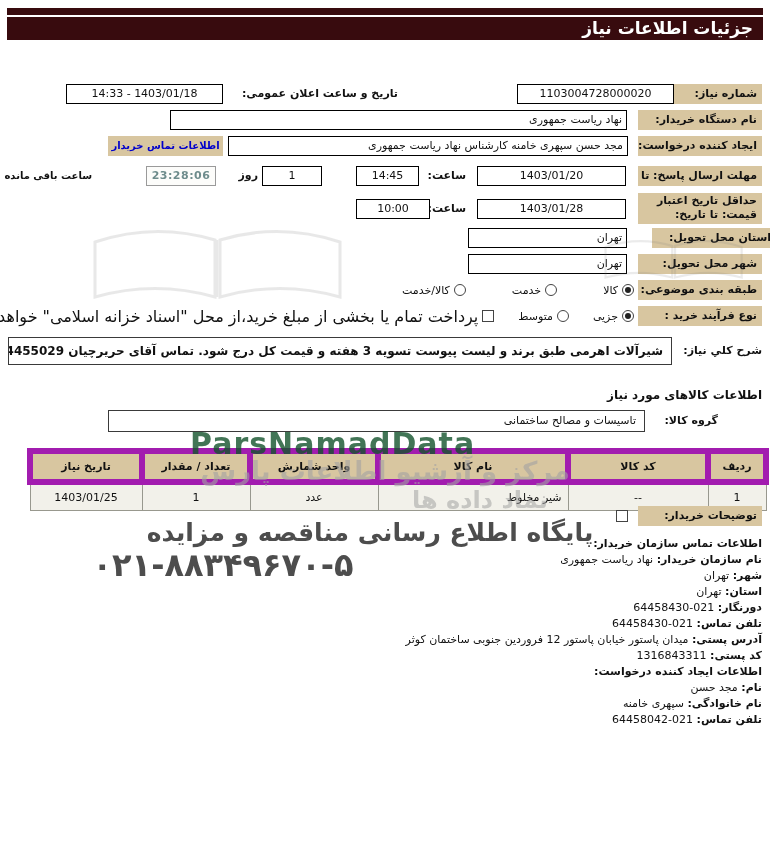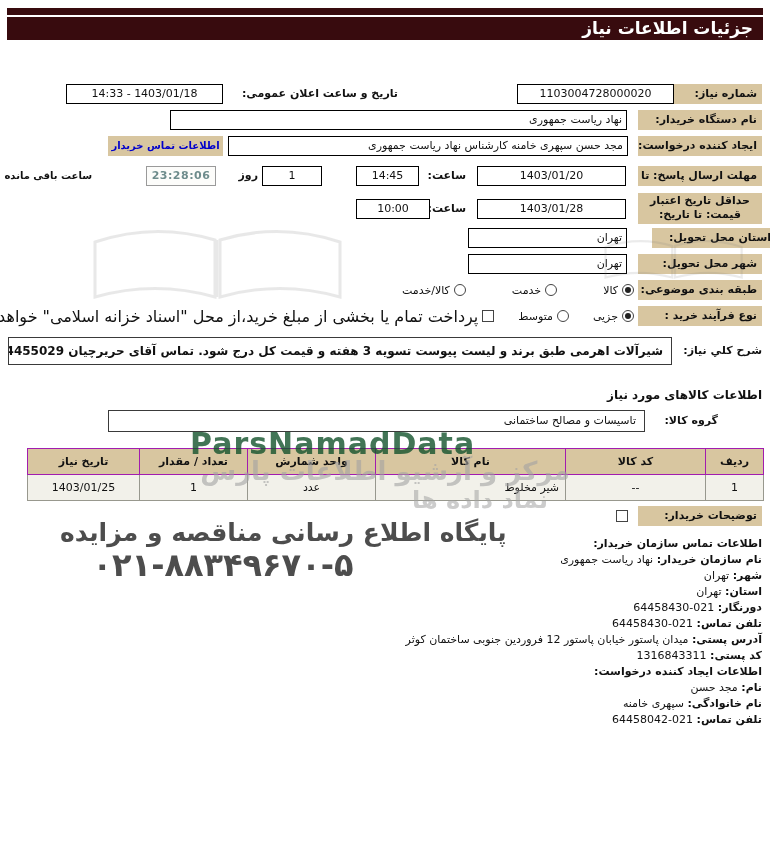--- a/index.html
+++ b/index.html
@@ -3,21 +3,21 @@
 <meta charset="utf-8">
 <style>
   html,body{margin:0;padding:0;background:#fff;}
   .page{position:relative;width:770px;height:845px;background:#fff;direction:rtl;
         font-family:"DejaVu Sans",sans-serif;color:#111;overflow:hidden;}
   .strip{position:absolute;left:7px;top:8px;width:756px;height:7px;background:var(--titlebar_bg,#380b0e);}
   .titlebar{position:absolute;left:7px;top:17px;width:756px;height:23px;background:var(--titlebar_bg,#380b0e);
             color:#fff;font-size:17px;font-weight:bold;line-height:23px;padding:0 10px;box-sizing:border-box;text-align:right;}
   .lbl{position:absolute;width:124px;height:20px;background:var(--label_bg,#d8c6a0);font-size:11px;font-weight:bold;
        line-height:20px;padding:0 5px;box-sizing:border-box;text-align:right;white-space:nowrap;overflow:hidden;}
-  .lbl.tall{height:31px;line-height:14px;white-space:normal;padding-top:1px;text-align:center;}
+  .lbl.tall{height:31px;line-height:14px;white-space:normal;padding-top:1px;}
   .fld{position:absolute;height:20px;background:#fff;border:1px solid #000;box-sizing:border-box;
        font-size:11px;line-height:17px;padding:0 4px;white-space:nowrap;overflow:hidden;text-align:right;}
   .fld.center{text-align:center;}
   .txt{position:absolute;font-size:11px;font-weight:bold;line-height:20px;white-space:nowrap;}
   .timer{position:absolute;height:20px;border:1px solid #9a9a9a;background:#fcfcfa;box-sizing:border-box;
          font-size:11px;font-weight:bold;line-height:18px;text-align:center;color:var(--timer_color,#6e8c8c);letter-spacing:.5px;}
   .opts{position:absolute;height:20px;display:flex;align-items:center;}
   .opt{display:flex;align-items:center;gap:4px;cursor:pointer;}
   .radio{position:relative;width:12px;height:12px;border:1px solid #444;border-radius:50%;background:#fff;box-sizing:border-box;flex:0 0 auto;}
   .radio.selected::after{content:"";position:absolute;left:2px;top:2px;width:6px;height:6px;border-radius:50%;background:#222;}
@@ -26,32 +26,32 @@
   .optlabel{font-size:11px;}
   .note{font-size:16px;white-space:nowrap;margin-left:44px;}
   .link{color:var(--link_color,#0000cc);font-size:10px;font-weight:bold;text-decoration:none;line-height:20px;cursor:pointer;}
   .descbox{position:absolute;left:8px;top:337px;width:664px;height:28px;border:1px solid #3a3a3a;box-sizing:border-box;
            font-size:12px;font-weight:600;line-height:26px;padding:0 8px;white-space:nowrap;overflow:hidden;text-align:right;background:#fff;}
   .sectitle{position:absolute;font-size:12px;font-weight:bold;white-space:nowrap;}
   .boldlabel{position:absolute;font-size:11px;font-weight:bold;white-space:nowrap;line-height:22px;}
   .groupbox{position:absolute;left:108px;top:410px;width:537px;height:22px;border:1px solid #3a3a3a;box-sizing:border-box;
             font-size:11px;line-height:20px;padding:0 8px;text-align:right;background:#fff;}
   table.items{position:absolute;left:27px;top:448px;width:736px;border-collapse:collapse;table-layout:fixed;}
-  table.items th{background:var(--label_bg,#d8c6a0);border:1px solid #a21caf;font-size:11px;font-weight:bold;height:25px;padding:0 4px;}
+  table.items th{background:var(--label_bg,#d8c6a0);border:6px solid #a21caf;font-size:11px;font-weight:bold;height:25px;padding:0 4px;}
   table.items td{background:var(--table_row_bg,#f2f1ea);border:1px solid #98988e;font-size:11px;height:25px;padding:0 6px;
                  text-align:center;white-space:nowrap;}
   table.items td.al-right{text-align:right;}
   .contact{position:absolute;left:8px;top:537px;width:754px;font-size:11px;text-align:right;}
   .contact p{margin:0 0 3px;line-height:13px;}
   .contact b{font-weight:bold;}
   .wm{position:absolute;pointer-events:none;white-space:nowrap;}
   .wm-brand{left:190px;top:426px;font-size:30px;font-weight:bold;color:#14532d;opacity:.8;direction:ltr;letter-spacing:1px;}
   .wm-gray1{left:0;top:456px;width:770px;text-align:center;font-size:26px;font-weight:bold;color:#a3a3a3;opacity:.6;}
   .wm-gray2{left:330px;top:486px;width:300px;text-align:center;font-size:24px;font-weight:bold;color:#a3a3a3;opacity:.55;}
-  .wm-dark{left:60px;top:518px;width:620px;text-align:left;font-size:25px;font-weight:bold;color:#2f2f2f;
+  .wm-dark{left:60px;top:518px;width:620px;text-align:center;font-size:25px;font-weight:bold;color:#2f2f2f;
            text-shadow:0 0 2px #fff,0 0 4px #fff;opacity:.85;}
   .wm-phone{left:8px;top:546px;width:430px;text-align:center;font-size:32px;font-weight:bold;color:#2f2f2f;
             text-shadow:0 0 2px #fff,0 0 4px #fff;opacity:.85;}
   .wm-book{left:85px;top:222px;opacity:.16;}
   .wm-book2{left:600px;top:232px;opacity:.14;}
 </style>
 </head>
 <body>
 
 <div class="page">

